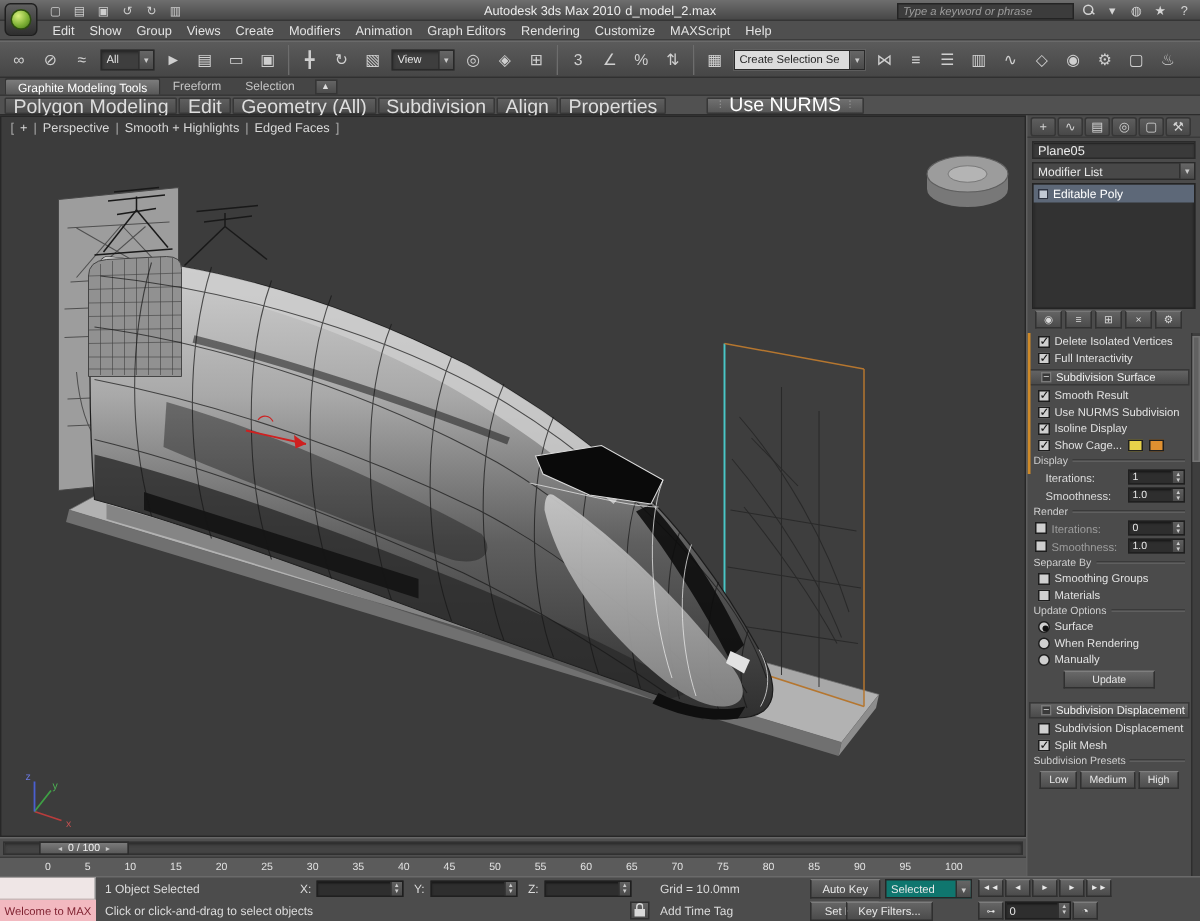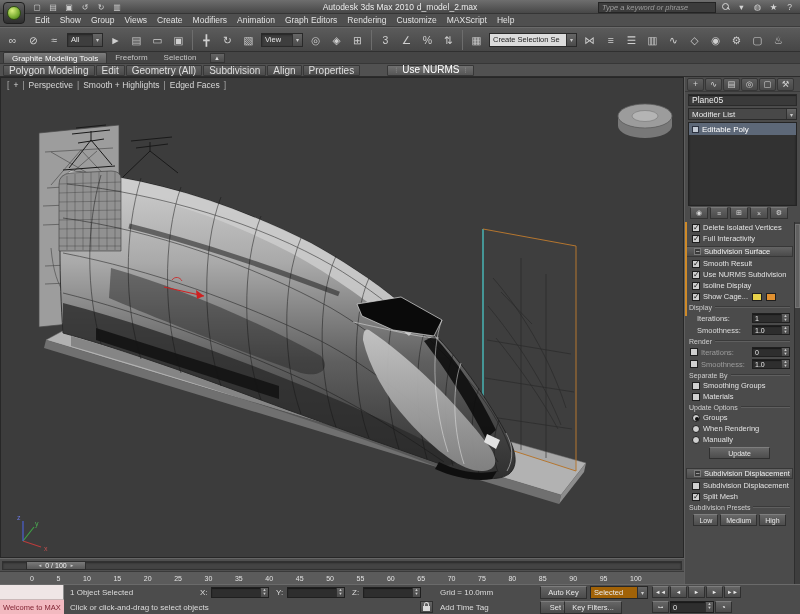--- a/index.html
+++ b/index.html
@@ -34,21 +34,21 @@
   .tb-dd.light{background:#dcdcdc;color:#1e1e1e;box-shadow:none}
   .dd-text{overflow:hidden;white-space:nowrap}
   .dd-arrow{font-size:6px;color:#cbcbcb;background:linear-gradient(#666,#4a4a4a);border-left:1px solid #303030;width:10px;height:100%;display:flex;align-items:center;justify-content:center;flex:none}
 
   
   #ribbontabs{left:0;top:52px;width:800px;height:12px;background:#454545;display:flex;align-items:flex-end;padding-left:3px;border-bottom:1px solid #373737}
   .rtab{font-size:8px;color:#c6c6c6;padding:0 8px;height:11px;line-height:11px}
   .rtab.active{background:linear-gradient(#7d7d7d,#585858);color:#fff;border:1px solid #353535;border-bottom:none;border-radius:2px 2px 0 0}
   .ribbon-min{width:15px;height:10px;margin-left:5px;background:linear-gradient(#646464,#4c4c4c);border:1px solid #353535;color:#ddd;font-size:6px;display:flex;align-items:center;justify-content:center}
   #ribbonsub{left:0;top:64px;width:800px;height:13px;background:#515151;display:flex;align-items:center;padding-left:3px;border-bottom:1px solid #2c2c2c}
-  .stab{font-size:10px;color:#dedede;padding:0 5px;height:11px;line-height:10px;background:linear-gradient(#5f5f5f,#4b4b4b);border:1px solid #373737;margin-right:1px;border-radius:1px;white-space:nowrap}
+  .stab{font-size:13px;color:#dedede;padding:0 5px;height:11px;line-height:10px;background:linear-gradient(#5f5f5f,#4b4b4b);border:1px solid #373737;margin-right:1px;border-radius:1px;white-space:nowrap}
   .stab.nurms{margin-left:26px;background:linear-gradient(#707070,#565656);color:#fff;display:flex;align-items:center;gap:3px}
   .stab.nurms::before,.stab.nurms::after{content:"⋮";color:#a8a8a8;font-size:6px}
 
   
   #viewport{left:0;top:77px;width:684px;height:481px;background:#3c3c3c;border:1px solid #272727}
   #viewport svg{position:absolute;left:0;top:0}
   .vp-label{position:absolute;left:5px;top:2px;z-index:5;display:flex;font-size:8.5px;color:#d8d8d8}
   .vp-seg{padding:0 3px;cursor:default}
   .vp-b{color:#a8a8a8;padding:0 1px}
 
@@ -101,21 +101,21 @@
   .ts-handle::after{content:"►";font-size:4.5px;color:#c9c9c9}
   #trackbar{left:0;top:571px;width:684px;height:13px;background:#5b5b5b;border-top:1px solid #3a3a3a;display:flex;align-items:center;justify-content:space-between;padding:0 42px 0 30px}
   .tick{font-size:7px;color:#e2e2e2}
 
   
   #statusbar{left:0;top:584px;width:800px;height:30px;background:#4c4c4c;border-top:1px solid #6a6a6a}
   .sb-text{position:absolute;font-size:8px;color:#dcdcdc;white-space:nowrap}
   .field{position:absolute;background:#2e2e2e;border:1px solid #1f1f1f;box-shadow:inset 0 1px 1px #191919;color:#e6e6e6;font-size:7.5px;display:flex;align-items:center}
   .field .fval{flex:1;padding-left:2px}
   .sb-btn{position:absolute;background:linear-gradient(#656565,#4b4b4b);border:1px solid #2f2f2f;border-top-color:#7d7d7d;color:#eaeaea;font-size:7.5px;display:flex;align-items:center;justify-content:center;white-space:nowrap}
-  .ddsmall{justify-content:space-between;padding-left:3px;background:#a16207;border:1px solid #272727}
+  .ddsmall{justify-content:space-between;padding-left:3px;background:#0f766e;border:1px solid #272727}
   .listener1{position:absolute;left:0;top:0;width:64px;height:15px;background:#efe6e6;border-right:1px solid #8d8d8d;border-bottom:1px solid #c9b8b8}
   .listener2{position:absolute;left:0;top:15px;width:64px;height:15px;background:#f2b9c0;color:#7d1f2e;font-size:7.5px;line-height:15px;padding-left:3px}
   .transport{position:absolute;display:flex;gap:1px}
   .vcr{position:static;width:17px;height:12px;font-size:5.5px}
   .lockicon{position:absolute;width:13px;height:12px;background:linear-gradient(#656565,#4b4b4b);border:1px solid #2f2f2f;display:flex;align-items:center;justify-content:center}
   .lockicon b{width:7px;height:5px;background:#d8d8d8;display:block;position:relative;margin-top:3px}
   .lockicon b::before{content:"";position:absolute;left:1px;top:-4px;width:3px;height:4px;border:1px solid #d8d8d8;border-bottom:none;border-radius:3px 3px 0 0}
 </style>
 </head>
 <body>
@@ -515,21 +515,21 @@
       <span class="cb"></span>
       <span class="clab">Materials</span>
     </div>
 
     <div class="subhdr">
       <span class="txt">Update Options</span>
         <span class="line"></span>
     </div>
     <div class="crow">
       <span class="rb sel"></span>
-      <span class="clab">Groups</span>
+      <span class="clab">Surface</span>
     </div>
     <div class="crow">
       <span class="rb"></span>
       <span class="clab">When Rendering</span>
     </div>
     <div class="crow">
       <span class="rb"></span>
       <span class="clab">Manually</span>
     </div>
     <div class="btnrow">

